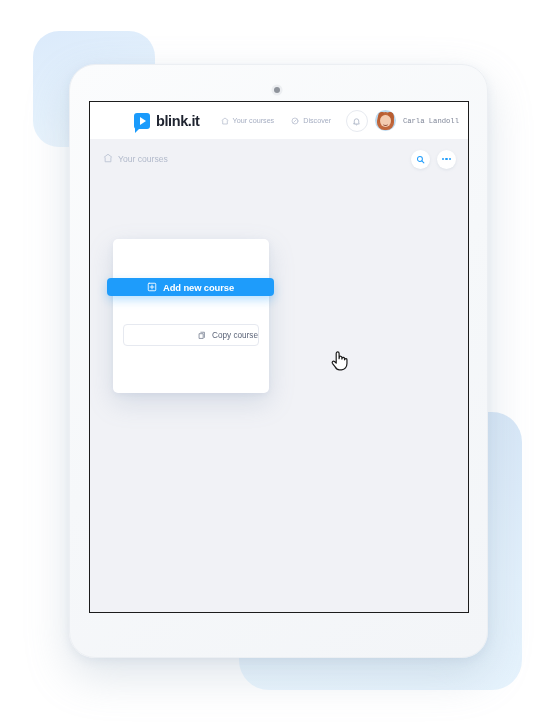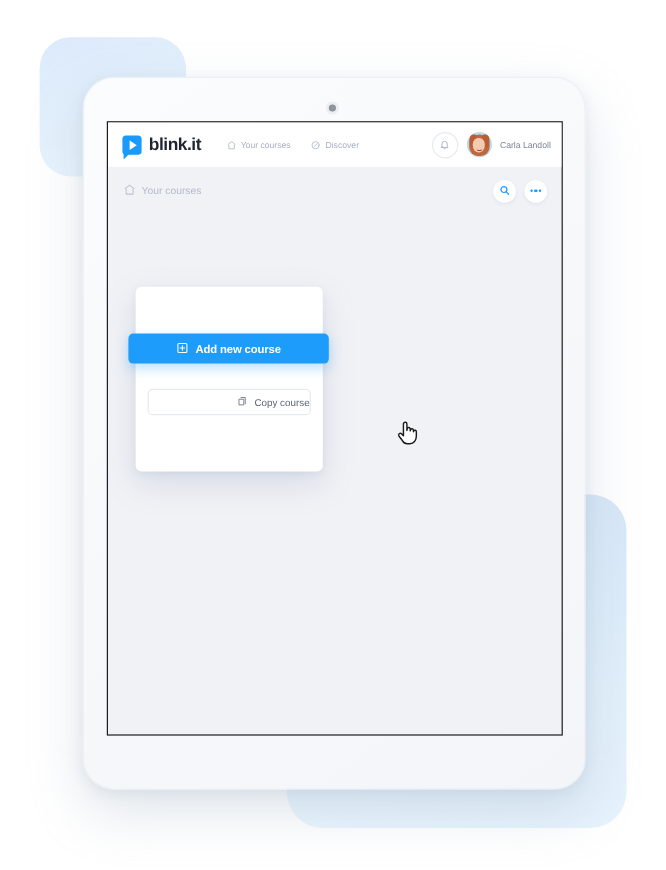--- a/index.html
+++ b/index.html
@@ -80,20 +80,21 @@
     align-items: center;
     padding: 0 9px 0 12px;
     box-sizing: border-box;
   }
 
   
   #logo {
     display: flex;
     align-items: center;
     gap: 6px;
+    margin-left: 32px;
   }
   #logo-mark {
     position: relative;
     width: 16px;
     height: 16px;
     background: #1a9bfc;
     border-radius: 3px;
   }
   #logo-mark::after {
     content: "";
@@ -209,20 +210,21 @@
     top: 11.5px;
     width: 5px;
     height: 3px;
     border-bottom: 1.3px solid #8d4d3c;
     border-radius: 0 0 60% 60%;
   }
   #user-name {
     font-size: 7.2px;
     color: #7e8597;
     white-space: nowrap;
+    font-family: Liberation Mono, monospace;
   }
 
   
   #breadcrumb-row {
     height: 40px;
     display: flex;
     align-items: center;
     padding: 0 12px 0 13px;
     box-sizing: border-box;
   }
@@ -274,21 +276,21 @@
     border-radius: 5px;
     box-shadow: 0 10px 26px rgba(120, 140, 175, 0.22),
                 0 2px 6px rgba(120, 140, 175, 0.10);
   }
 
   #add-new-course-button {
     position: absolute;
     left: 17px;
     top: 176px;
     width: 167px;
-    height: 25px;
+    height: 18px;
     background: #1e9cfb;
     border-radius: 4px;
     display: flex;
     align-items: center;
     justify-content: center;
     gap: 6px;
     cursor: pointer;
     box-shadow: 0 4px 10px rgba(30, 156, 251, 0.30);
   }
   #add-new-course-button .label {

